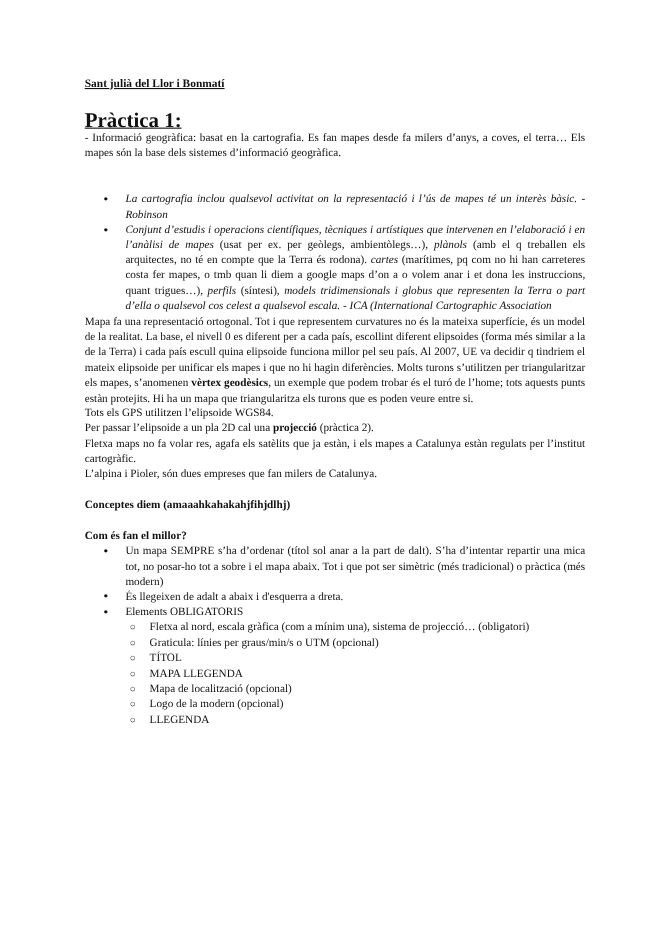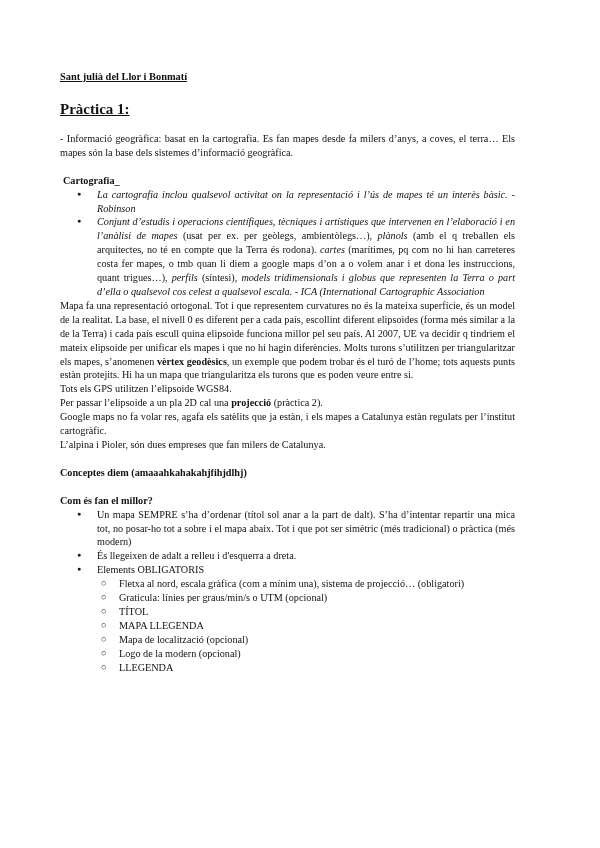--- a/index.html
+++ b/index.html
@@ -1,58 +1,57 @@
 <!DOCTYPE html>
 <html><head>
 <meta charset="utf-8">
 <style>
   html, body { margin:0; padding:0; background:#fff; }
   body { width:600px; height:848px; overflow:hidden; position:relative;
          font-family:"Liberation Serif","DejaVu Serif",serif; color:#111; font-size:10.2px; line-height:13.9px; }
-  .page { position:absolute; left:60px; top:70px; width:455px; }
+  .page { position:absolute; left:77px; top:70px; width:455px; }
   .author { font-weight:bold; text-decoration:underline; font-size:10.4px; margin:0; }
-  .title { font-weight:bold; text-decoration:underline; font-size:15px; margin:17px 0 14px 0; line-height:17px; }
+  .title { font-weight:bold; text-decoration:underline; font-size:19px; margin:17px 0 1px 0; line-height:17px; }
   p { margin:0; text-align:justify; }
-  .intro { margin-bottom:14px; }
+  .intro { margin-bottom:28px; }
   .sec { font-weight:bold; margin:0 0 0 3px; }
   ul { margin:0; padding:0; list-style:none; }
   ul.l1 > li { position:relative; padding-left:37px; text-align:justify; }
   ul.l1 > li::before { content:"\25CF"; position:absolute; left:17px; top:0; font-size:7px; }
   ul.l2 > li { position:relative; padding-left:59px; }
   ul.l2 > li::before { content:"\25CB"; position:absolute; left:41px; top:0; font-size:9px; }
   .it { font-style:italic; }
   .b { font-weight:bold; }
   .gap { height:14px; }
 </style>
 </head>
 <body>
 
 <div class="page">
   <p class="author">Sant julià del Llor i Bonmatí</p>
   <h1 class="title">Pràctica 1:</h1>
   <p class="intro">- Informació geogràfica: basat en la cartografia. Es fan mapes desde fa milers d’anys, a coves, el terra… Els mapes són la base dels sistemes d’informació geogràfica.</p>
 
-  <p class="sec">Cartografia_</p>
   <ul class="l1">
     <li><span class="it">La cartografia inclou qualsevol activitat on la representació i l’ús de mapes té un interès bàsic. - Robinson</span></li>
     <li><span class="it">Conjunt d’estudis i operacions científiques, tècniques i artístiques que intervenen en l’elaboració i en l’anàlisi de mapes</span><span> (usat per ex. per geòlegs, ambientòlegs…), </span><span class="it">plànols</span><span> (amb el q treballen els arquitectes, no té en compte que la Terra és rodona). </span><span class="it">cartes</span><span> (marítimes, pq com no hi han carreteres costa fer mapes, o tmb quan li diem a google maps d’on a o volem anar i et dona les instruccions, quant trigues…), </span><span class="it">perfils</span><span> (síntesi), </span><span class="it">models tridimensionals i globus que representen la Terra o part d’ella o qualsevol cos celest a qualsevol escala. - ICA (International Cartographic Association</span></li>
   </ul>
 
   <p><span>Mapa fa una representació ortogonal. Tot i que representem curvatures no és la mateixa superfície, és un model de la realitat. La base, el nivell 0 es diferent per a cada país, escollint diferent elipsoides (forma més similar a la de la Terra) i cada país escull quina elipsoide funciona millor pel seu país. Al 2007, UE va decidir q tindriem el mateix elipsoide per unificar els mapes i que no hi hagin diferències. Molts turons s’utilitzen per triangularitzar els mapes, s’anomenen </span><span class="b">vèrtex geodèsics</span><span>, un exemple que podem trobar és el turó de l’home; tots aquests punts estàn protejits. Hi ha un mapa que triangularitza els turons que es poden veure entre si.</span></p>
   <p>Tots els GPS utilitzen l’elipsoide WGS84.</p>
   <p><span>Per passar l’elipsoide a un pla 2D cal una </span><span class="b">projecció</span><span> (pràctica 2).</span></p>
-  <p>Google maps no fa volar res, agafa els satèlits que ja estàn, i els mapes a Catalunya estàn regulats per l’institut cartogràfic.</p>
+  <p>Fletxa maps no fa volar res, agafa els satèlits que ja estàn, i els mapes a Catalunya estàn regulats per l’institut cartogràfic.</p>
   <p>L’alpina i Pioler, són dues empreses que fan milers de Catalunya.</p>
   <div class="gap"></div>
   <p class="b">Conceptes diem (amaaahkahakahjfihjdlhj)</p>
   <div class="gap"></div>
   <p class="b">Com és fan el millor?</p>
   <ul class="l1">
     <li>Un mapa SEMPRE s’ha d’ordenar (títol sol anar a la part de dalt). S’ha d’intentar repartir una mica tot, no posar-ho tot a sobre i el mapa abaix. Tot i que pot ser simètric (més tradicional) o pràctica (més modern)</li>
-    <li>És llegeixen de adalt a relleu i d'esquerra a dreta.</li>
+    <li>És llegeixen de adalt a abaix i d'esquerra a dreta.</li>
     <li><span>Elements OBLIGATORIS</span>
       <ul class="l2" style="margin-left:-37px;">
         <li>Fletxa al nord, escala gràfica (com a mínim una), sistema de projecció… (obligatori)</li>
         <li>Graticula: línies per graus/min/s o UTM (opcional)</li>
         <li>TÍTOL</li>
         <li>MAPA LLEGENDA</li>
         <li>Mapa de localització (opcional)</li>
         <li>Logo de la modern (opcional)</li>
         <li>LLEGENDA</li>
       </ul>

